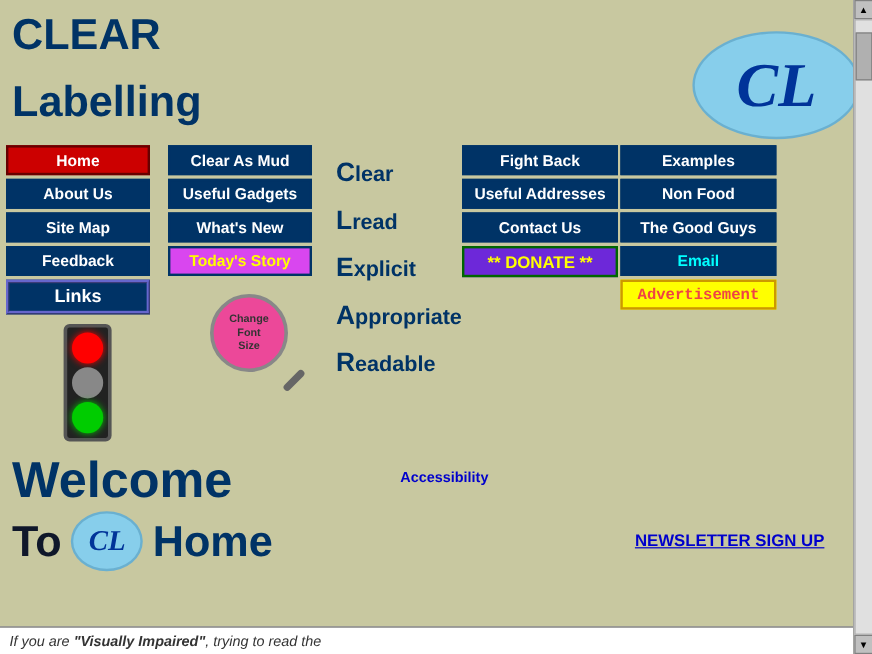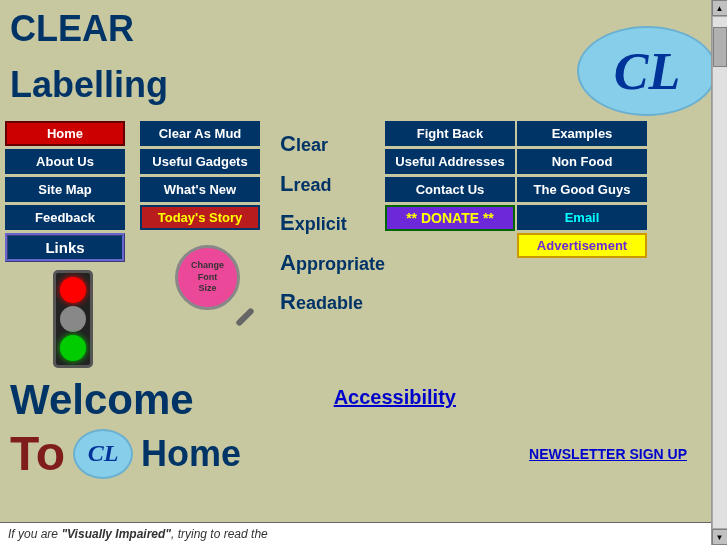--- a/index.html
+++ b/index.html
@@ -104,21 +104,21 @@
     .nav-btn-red {
       background: #cc0000;
       color: white;
       border-color: #660000;
     }
     .nav-btn-blue {
       background: #003366;
       color: white;
     }
     .nav-btn-green {
-      background: #b91c1c;
+      background: #d946ef;
       color: #ffff00;
     }
     .nav-btn-links {
       background: #003366;
       color: white;
       font-size: 15px;
       border: 3px ridge #6666cc;
     }
     .traffic-light-container {
       margin-top: 8px;
@@ -181,22 +181,23 @@
       color: white;
       background: #003366;
       text-decoration: none;
     }
     .right-btn-email {
       background: #003366;
       color: #00ffff;
     }
     .right-btn-advert {
       background: #ffff00;
-      color: #6d28d9;
+      color: #ef4444;
       border-color: #cc9900;
+      font-family: Liberation Mono, monospace;
     }
 
     
     .font-changer {
       margin-top: 15px;
       display: flex;
       justify-content: center;
     }
     .magnifier-circle {
       width: 65px;
@@ -226,31 +227,30 @@
       transform: rotate(45deg);
       border-radius: 3px;
     }
     .welcome-title {
       font-size: 42px;
       font-weight: bold;
       color: #003366;
     }
     .accessibility-link {
       color: #0000cc;
-      text-decoration: underline;
-      font-size: 20px;
+      font-size: 12px;
       font-weight: bold;
       cursor: pointer;
       margin-left: 80px;
       margin-top: 20px;
     }
     .welcome-to {
-      font-size: 48px;
-      font-weight: bold;
-      color: #7f1d1d;
+      font-size: 36px;
+      font-weight: bold;
+      color: #0f172a;
     }
     .small-oval {
       width: 60px;
       height: 50px;
       background: #87CEEB;
       border-radius: 50%;
       display: flex;
       align-items: center;
       justify-content: center;
       border: 2px solid #6ab0d0;

